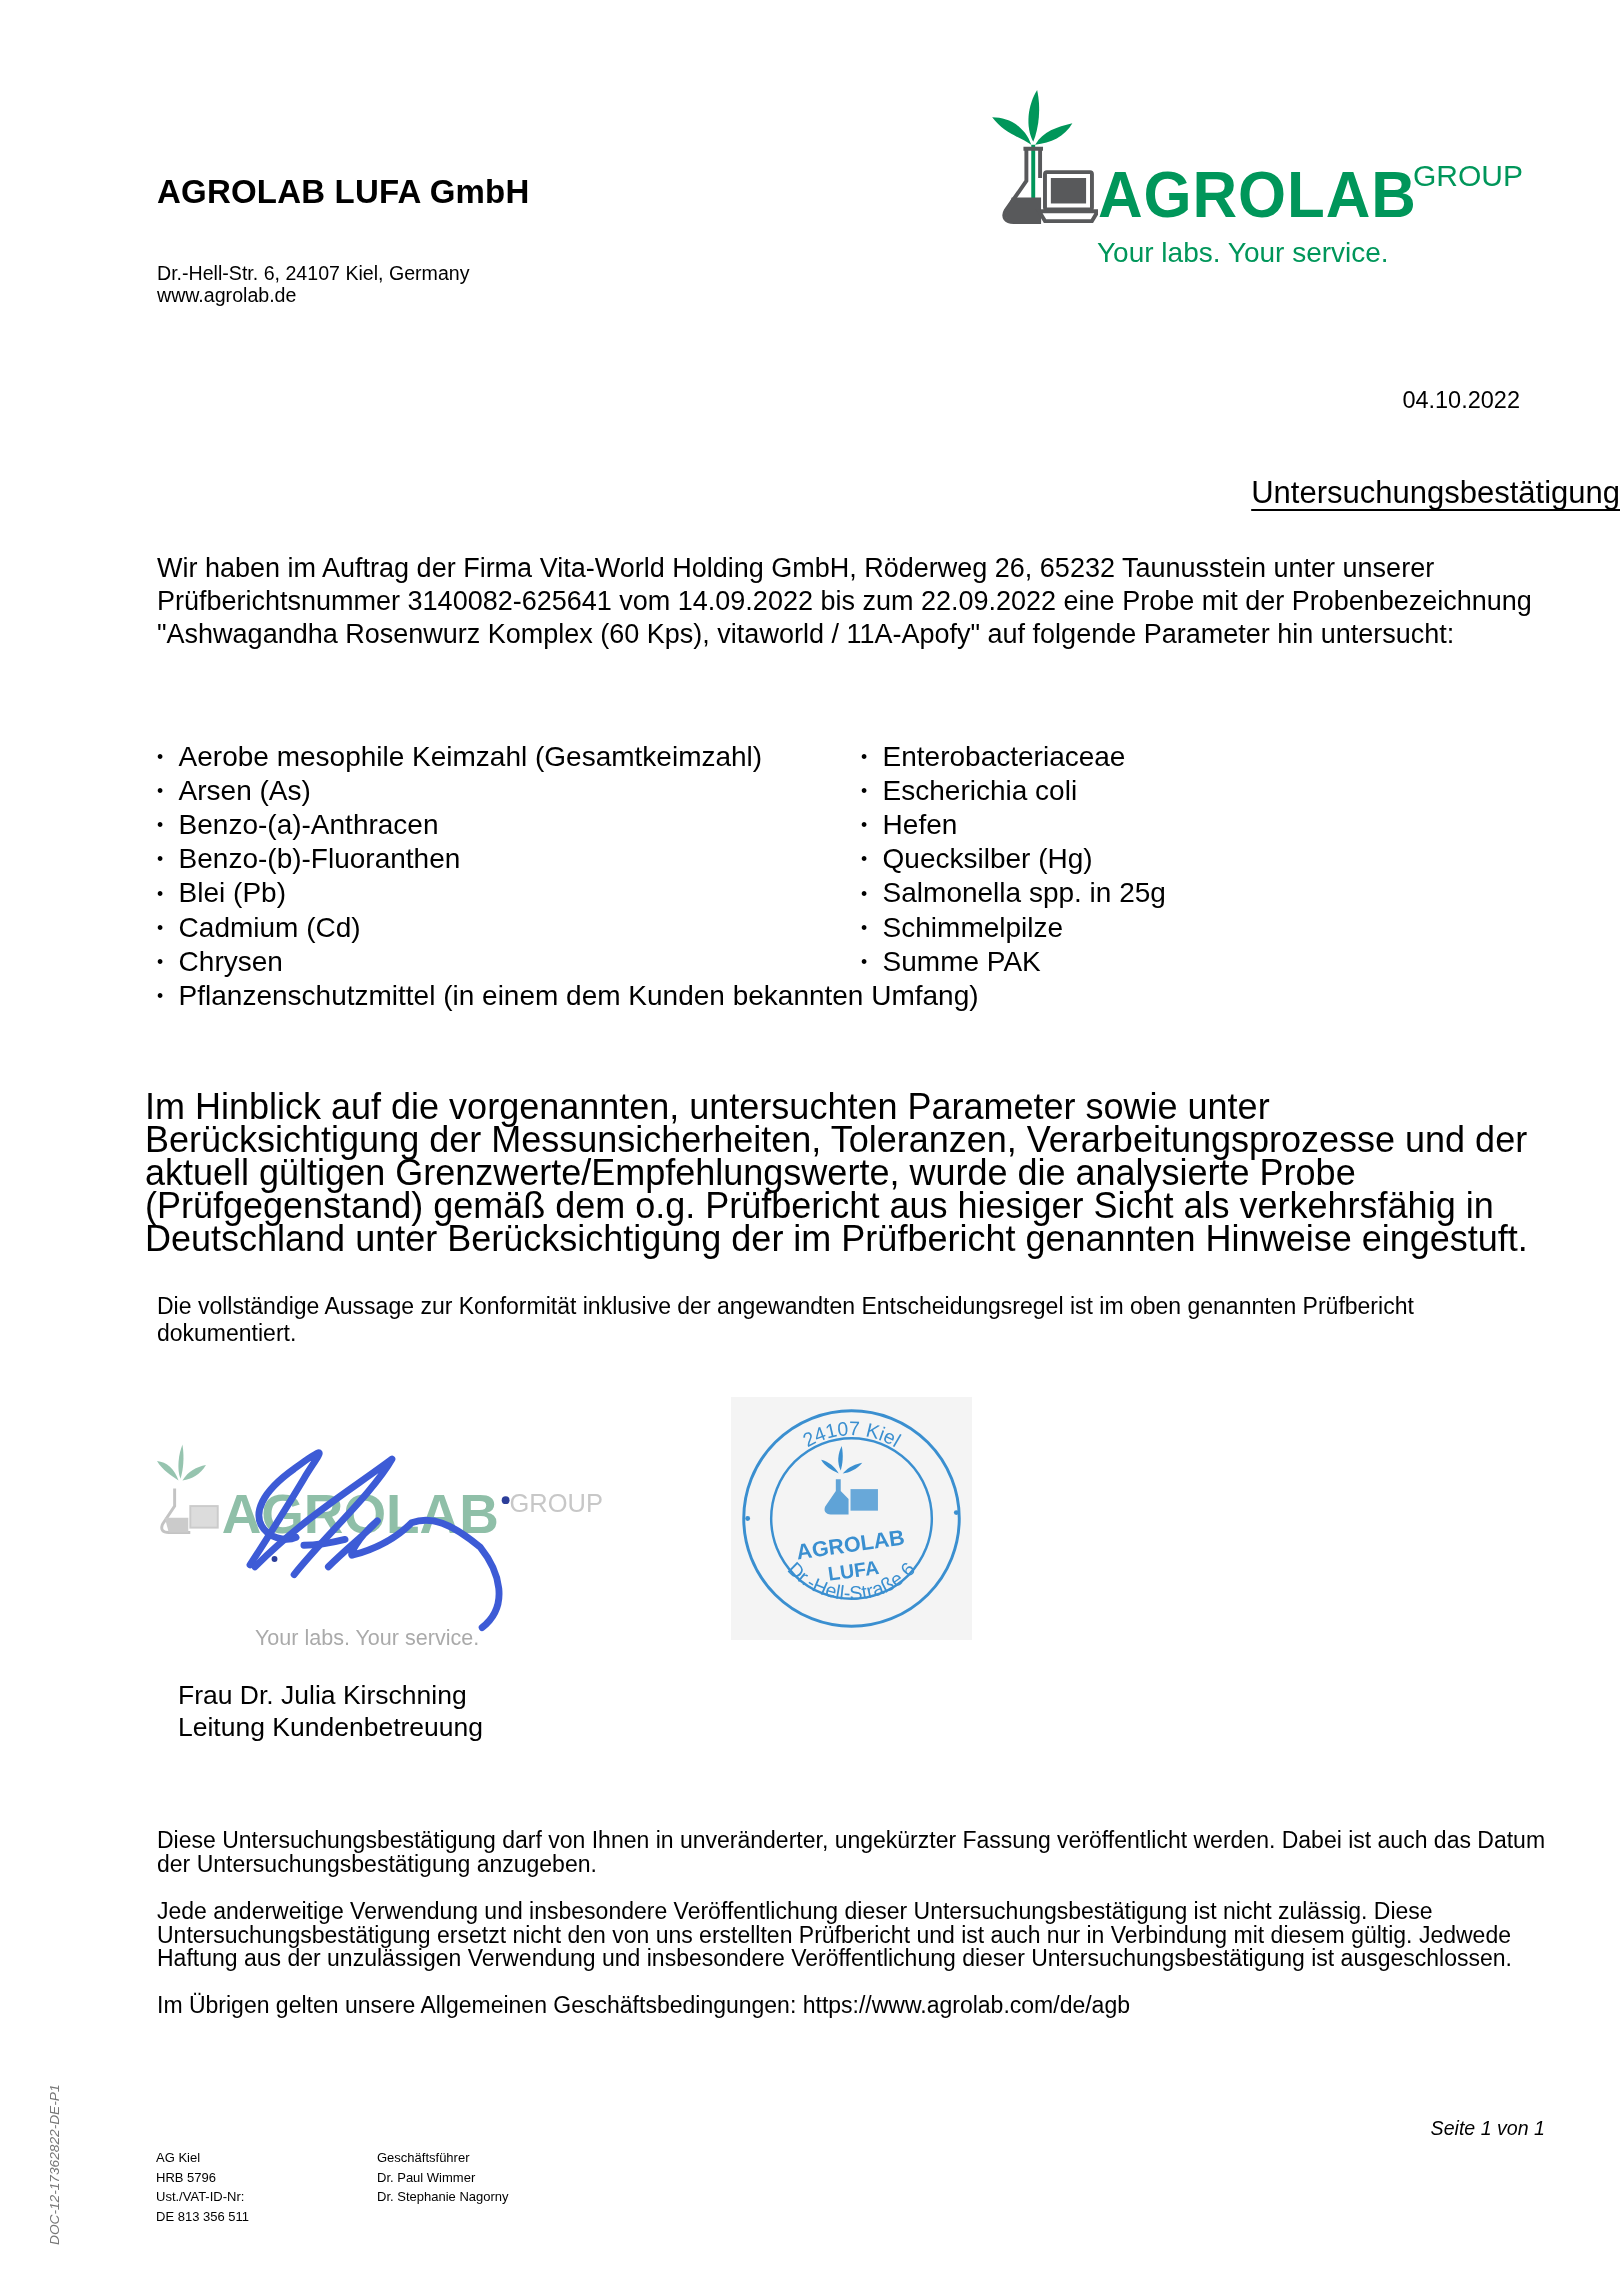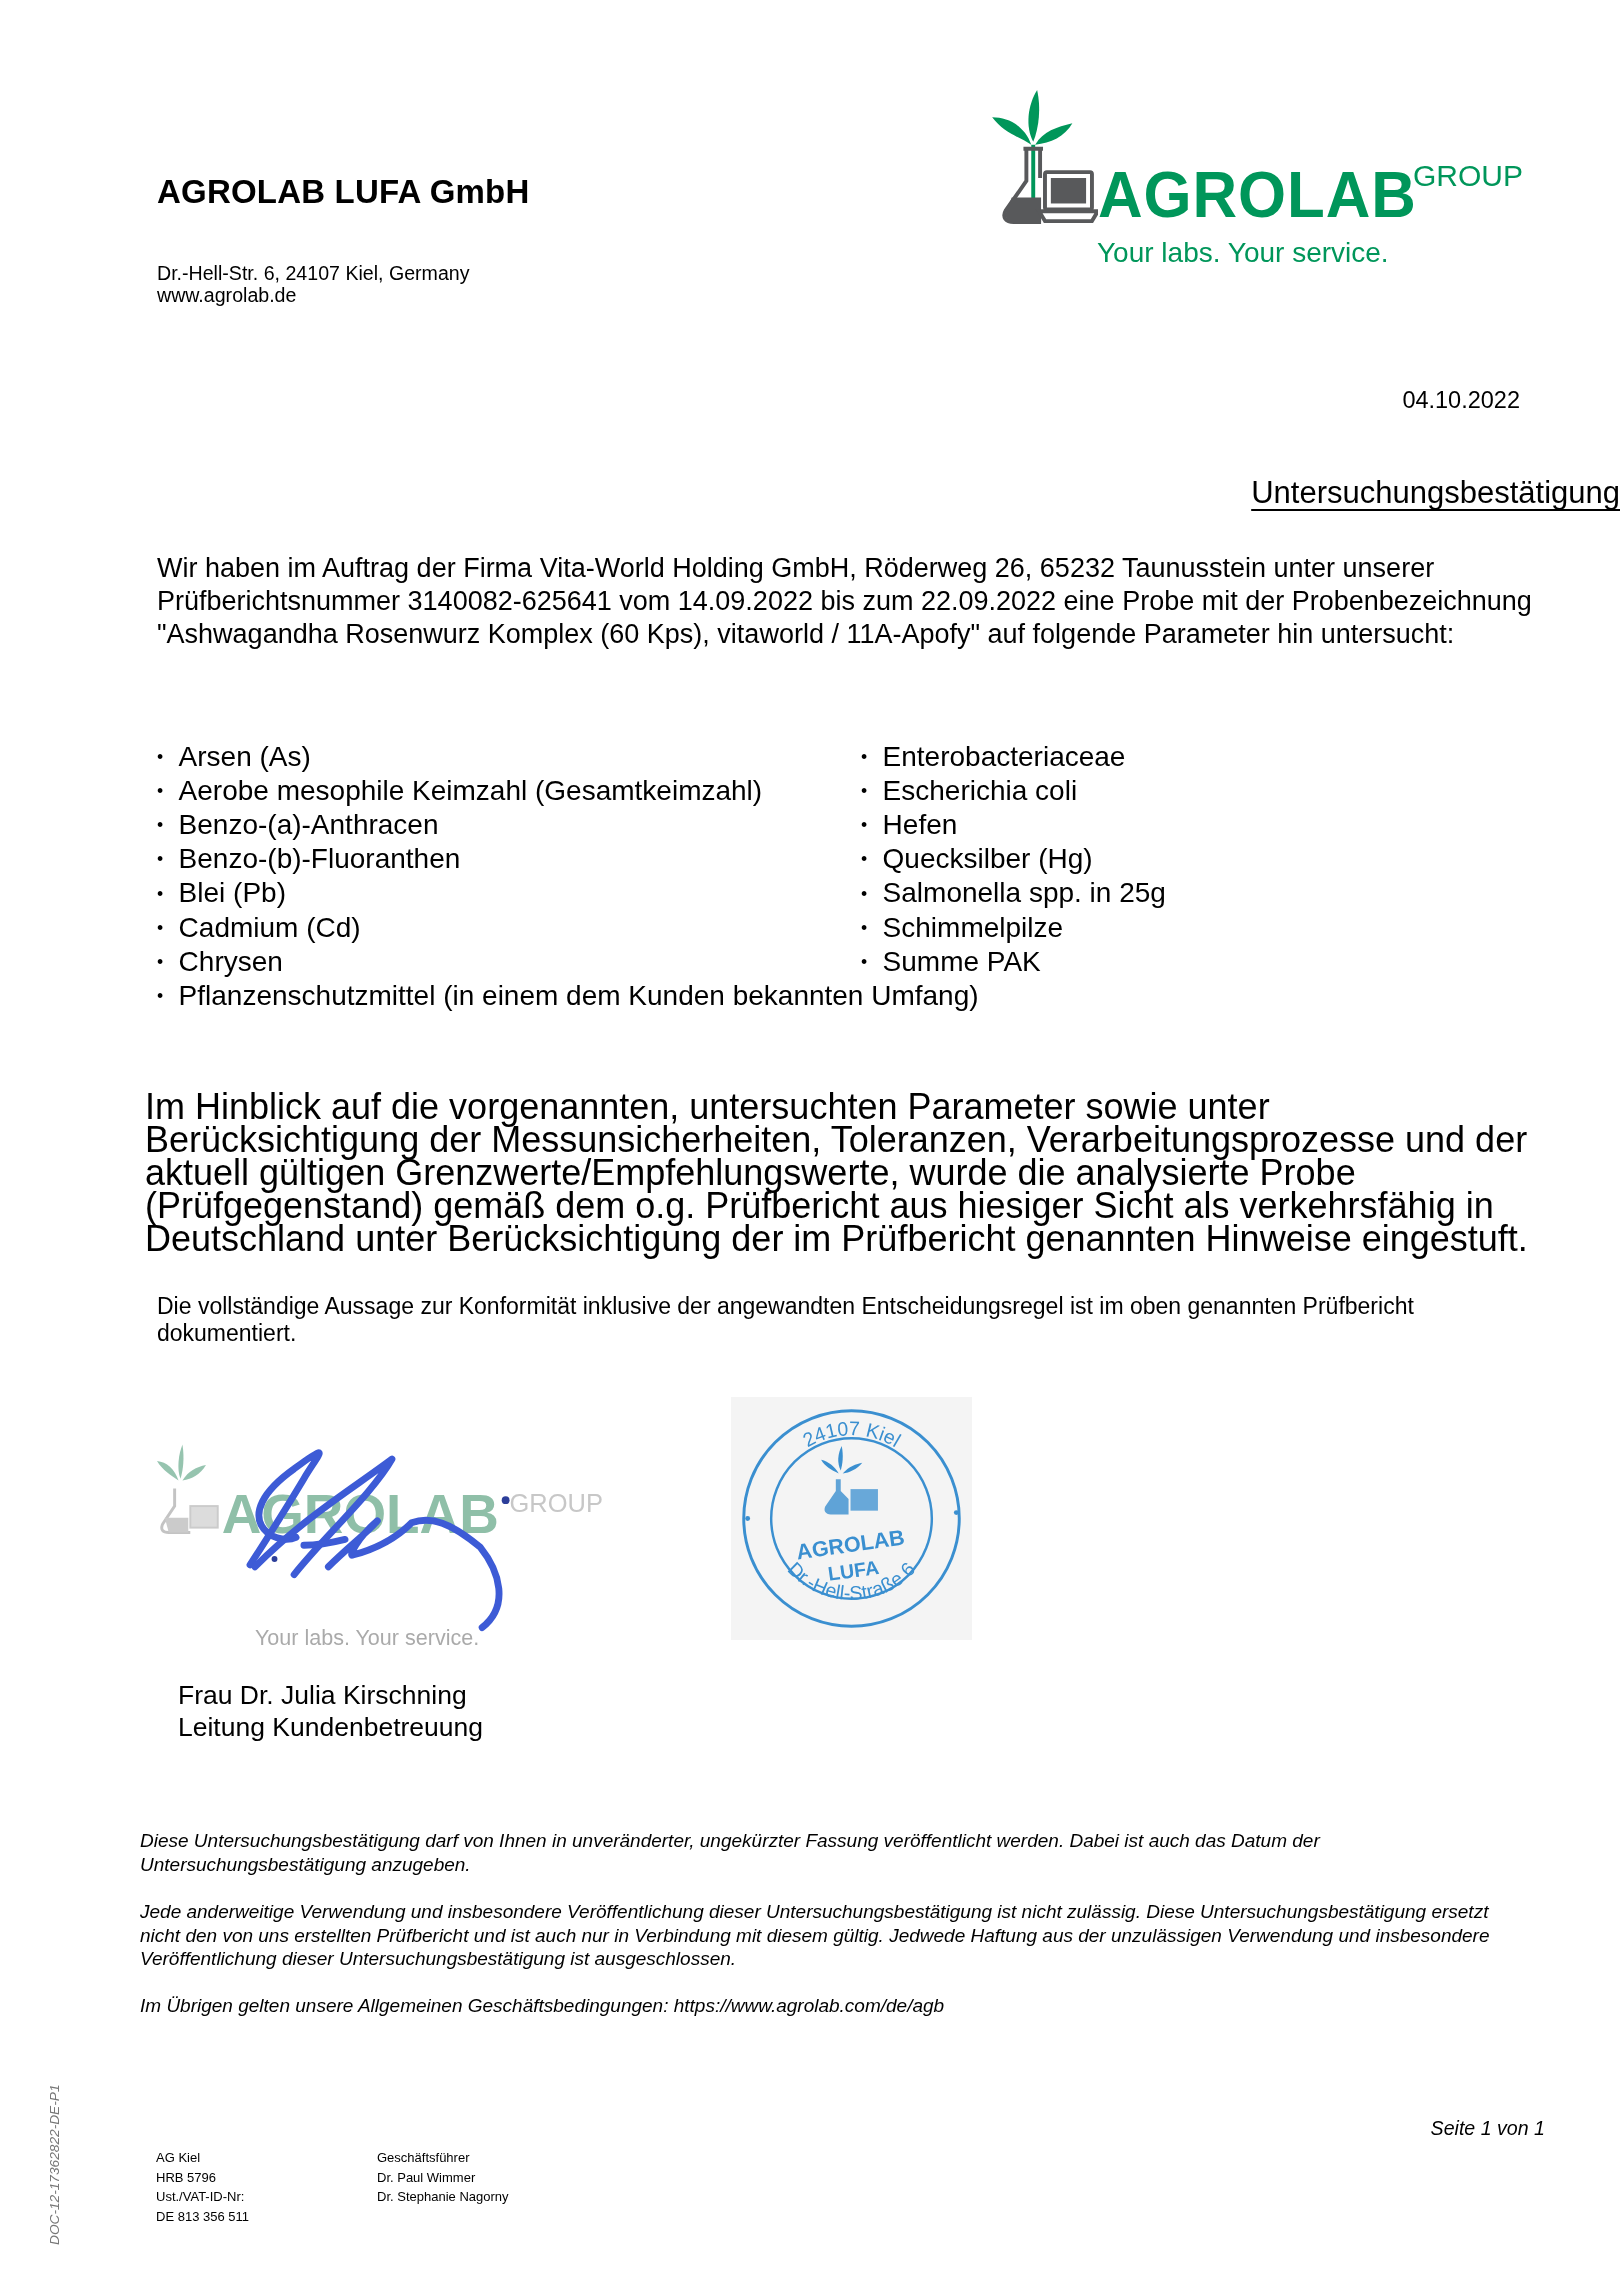--- a/index.html
+++ b/index.html
@@ -17,21 +17,21 @@
   .p1 { left:157px; top:552px; width:1392px; font-size:27px; line-height:33px; }
   .params { left:157px; top:740px; width:1392px; font-size:28px; line-height:33px; }
   .params .col { position:absolute; top:0; }
   .params .item { white-space:nowrap; }
   .params .bullet { display:inline-block; width:21.6px; font-size:17.6px; vertical-align:2.9px; }
   .p2 { left:145px; top:1090px; width:1392px; font-size:36px; line-height:33px; }
   .p3 { left:157px; top:1293px; width:1392px; font-size:23px; line-height:27.4px; }
   .sig { left:157px; top:1400px; width:568px; height:267px; }
   .stamp { left:731px; top:1397px; width:241px; height:243px; background:#f4f4f4; }
   .signer { left:178px; top:1679px; font-size:26.5px; line-height:32px; }
-  .fine { left:140px; width:1392px; font-size:19px; line-height:23.5px;font-style:italic; }
+  .fine { left:157px; width:1392px; font-size:23px; line-height:23.5px; }
   .docid { left:47px; top:2245px; font-size:13.7px; color:#777; font-style:italic; transform:rotate(-90deg); transform-origin:left top; white-space:nowrap; }
   .page { right:75px; top:2117px; font-size:19.6px; font-style:italic; }
   .footer { top:2148px; font-size:13px; line-height:19.6px; }
 </style>
 </head>
 <body>
 
 <div class="abs company">AGROLAB LUFA GmbH</div>
 <div class="abs addr">
   <div>Dr.-Hell-Str. 6, 24107 Kiel, Germany</div>
@@ -62,22 +62,22 @@
 <div class="abs date">04.10.2022</div>
 
 <div class="abs title">
   <span>Untersuchungsbestätigung</span>
 </div>
 
 <div class="abs p1">Wir haben im Auftrag der Firma Vita-World Holding GmbH, Röderweg 26, 65232 Taunusstein unter unserer Prüfberichtsnummer 3140082-625641 vom 14.09.2022 bis zum 22.09.2022 eine Probe mit der Probenbezeichnung "Ashwagandha Rosenwurz Komplex (60 Kps), vitaworld / 11A-Apofy" auf folgende Parameter hin untersucht:</div>
 
 <div class="abs params">
   <div class="col" style="left:0" id="param-left">
+      <div class="item"><span class="bullet">•</span><span>Aerobe mesophile Keimzahl (Gesamtkeimzahl)</span></div>
       <div class="item"><span class="bullet">•</span><span>Arsen (As)</span></div>
-      <div class="item"><span class="bullet">•</span><span>Aerobe mesophile Keimzahl (Gesamtkeimzahl)</span></div>
       <div class="item"><span class="bullet">•</span><span>Benzo-(a)-Anthracen</span></div>
       <div class="item"><span class="bullet">•</span><span>Benzo-(b)-Fluoranthen</span></div>
       <div class="item"><span class="bullet">•</span><span>Blei (Pb)</span></div>
       <div class="item"><span class="bullet">•</span><span>Cadmium (Cd)</span></div>
       <div class="item"><span class="bullet">•</span><span>Chrysen</span></div>
       <div class="item"><span class="bullet">•</span><span>Pflanzenschutzmittel (in einem dem Kunden bekannten Umfang)</span></div>
     </div>
   <div class="col" style="left:704px" id="param-right">
       <div class="item"><span class="bullet">•</span><span>Enterobacteriaceae</span></div>
       <div class="item"><span class="bullet">•</span><span>Escherichia coli</span></div>

